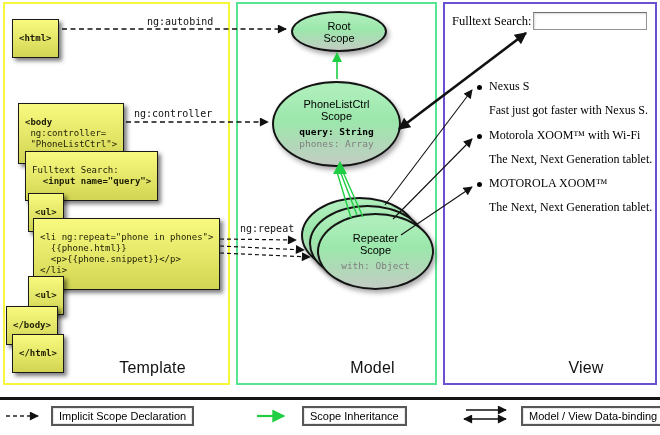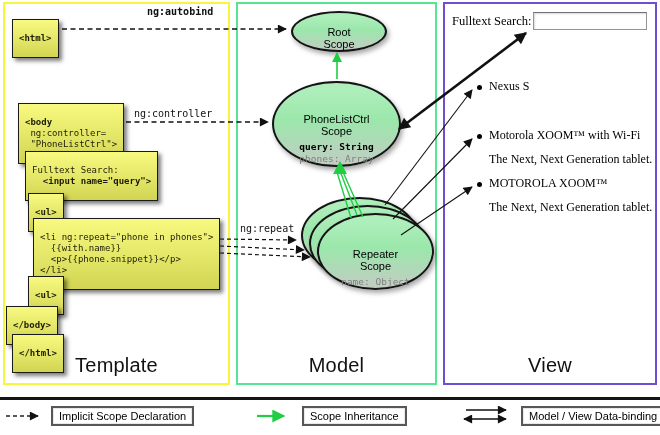--- a/index.html
+++ b/index.html
@@ -3,31 +3,31 @@
 <meta charset="utf-8">
 <style>
   html,body{margin:0;padding:0;background:#fff;}
   #stage{position:relative;width:660px;height:435px;background:#fff;overflow:hidden;
          font-family:"Liberation Sans",sans-serif;}
   .col{position:absolute;top:2px;height:383px;box-sizing:border-box;background:#fff;}
   .col-template{left:3px;width:227px;border:2px solid #f6f63c;}
   .col-model{left:236px;width:201px;border:2px solid #56e693;}
   .col-view{left:443px;width:214px;border:2px solid #6b51d2;}
   .col-label{position:absolute;bottom:6px;left:0;width:100%;text-align:center;
-             font-size:20px;color:#111;letter-spacing:0.2px;}
+             font-size:16px;color:#111;letter-spacing:0.2px;padding-left:36px;}
   .code-box{position:absolute;z-index:2;padding:13px 6px;background:linear-gradient(#f8fa80,#d2d552);
             border:1px solid #1a1a1a;box-shadow:3px 3px 4px rgba(0,0,0,0.5);
             font-family:"DejaVu Sans Mono",monospace;font-size:9px;line-height:11px;
             color:#1d1d05;}
   .code-box div{white-space:pre;}
   .code-bold{font-weight:bold;}
   .scope{position:absolute;z-index:2;border:2px solid #141414;border-radius:50%;
          background:linear-gradient(#aeeebb 10%,#9be7ab 45%,#c3ccc3 100%);
          box-shadow:2px 3px 5px rgba(0,0,0,0.35);
-         display:flex;flex-direction:column;align-items:center;justify-content:flex-end;
+         display:flex;flex-direction:column;align-items:center;justify-content:center;
          font-size:11px;line-height:12px;color:#000;text-align:center;}
   .scope .prop{font-family:"DejaVu Sans Mono",monospace;font-size:9.5px;line-height:12px;}
   .prop-bold{font-weight:bold;color:#000;}
   .prop-gray{color:#7f7f7f;}
   .props{margin-top:4px;}
   .arrow-label{position:absolute;z-index:6;font-family:"DejaVu Sans Mono",monospace;
                font-size:10px;color:#111;}
   .view-text{position:absolute;z-index:2;font-family:"Liberation Serif",serif;
              font-size:12px;color:#000;white-space:nowrap;}
   .search-input{position:absolute;z-index:2;left:533px;top:12px;width:106px;height:16px;
@@ -65,35 +65,35 @@
   </div>
   <div class="code-box" style="left:25px;top:151px;">
     <div>Fulltext Search:</div>
     <div class="code-bold">  &lt;input name="query"&gt;</div>
   </div>
   <div class="code-box code-bold" style="left:28px;top:193px;">
     <div>&lt;ul&gt;</div>
   </div>
   <div class="code-box" style="left:33px;top:218px;">
     <div>&lt;li ng:repeat="phone in phones"&gt;</div>
-    <div>  {{with.name}}</div>
+    <div>  {{phone.html}}</div>
     <div>  &lt;p&gt;{{phone.snippet}}&lt;/p&gt;</div>
     <div>&lt;/li&gt;</div>
   </div>
   <div class="code-box code-bold" style="left:28px;top:276px;">
     <div>&lt;ul&gt;</div>
   </div>
   <div class="code-box code-bold" style="left:6px;top:306px;">
     <div>&lt;/body&gt;</div>
   </div>
   <div class="code-box code-bold" style="left:12px;top:334px;">
     <div>&lt;/html&gt;</div>
   </div>
 
-  <div class="arrow-label" style="left:147px;top:6px;font-weight:bold;">ng:autobind</div>
+  <div class="arrow-label" style="left:147px;top:16px;">ng:autobind</div>
   <div class="arrow-label" style="left:134px;top:108px;">ng:controller</div>
   <div class="arrow-label" style="left:240px;top:223px;">ng:repeat</div>
 
   <div class="scope" style="left:291px;top:11px;width:92px;height:37px;">
     <div>Root</div>
     <div>Scope</div>
   </div>
   <div class="scope" style="left:272px;top:81px;width:125px;height:82px;">
     <div>PhoneListCtrl</div>
     <div>Scope</div>
@@ -101,29 +101,30 @@
       <div class="prop prop-bold">query: String</div>
       <div class="prop prop-gray">phones: Array</div>
     </div>
   </div>
   <div class="scope" style="left:301px;top:197px;width:113px;height:73px;"></div>
   <div class="scope" style="left:309px;top:205px;width:113px;height:73px;"></div>
   <div class="scope" style="left:317px;top:213px;width:113px;height:73px;">
     <div>Repeater</div>
     <div>Scope</div>
     <div class="props">
-      <div class="prop prop-gray">name: Object</div>
+      <div class="prop prop-gray">with: Object</div>
     </div>
   </div>
 
   <div class="view-text" style="left:452px;top:14px;font-size:12.5px;">Fulltext Search:</div>
   <input class="search-input" type="text" value="" style="">
 
   <div class="bullet" style="left:477px;top:85px;"></div>
   <div class="view-text" style="left:489px;top:79px;">Nexus S</div>
+  <div class="view-text" style="left:489px;top:103px;">Fast just got faster with Nexus S.</div>
 
   <div class="bullet" style="left:477px;top:134px;"></div>
   <div class="view-text" style="left:489px;top:128px;">Motorola XOOM™ with Wi-Fi</div>
   <div class="view-text" style="left:489px;top:152px;">The Next, Next Generation tablet.</div>
 
   <div class="bullet" style="left:477px;top:182px;"></div>
   <div class="view-text" style="left:489px;top:176px;">MOTOROLA XOOM™</div>
   <div class="view-text" style="left:489px;top:200px;">The Next, Next Generation tablet.</div>
 
   <div class="separator"></div>

